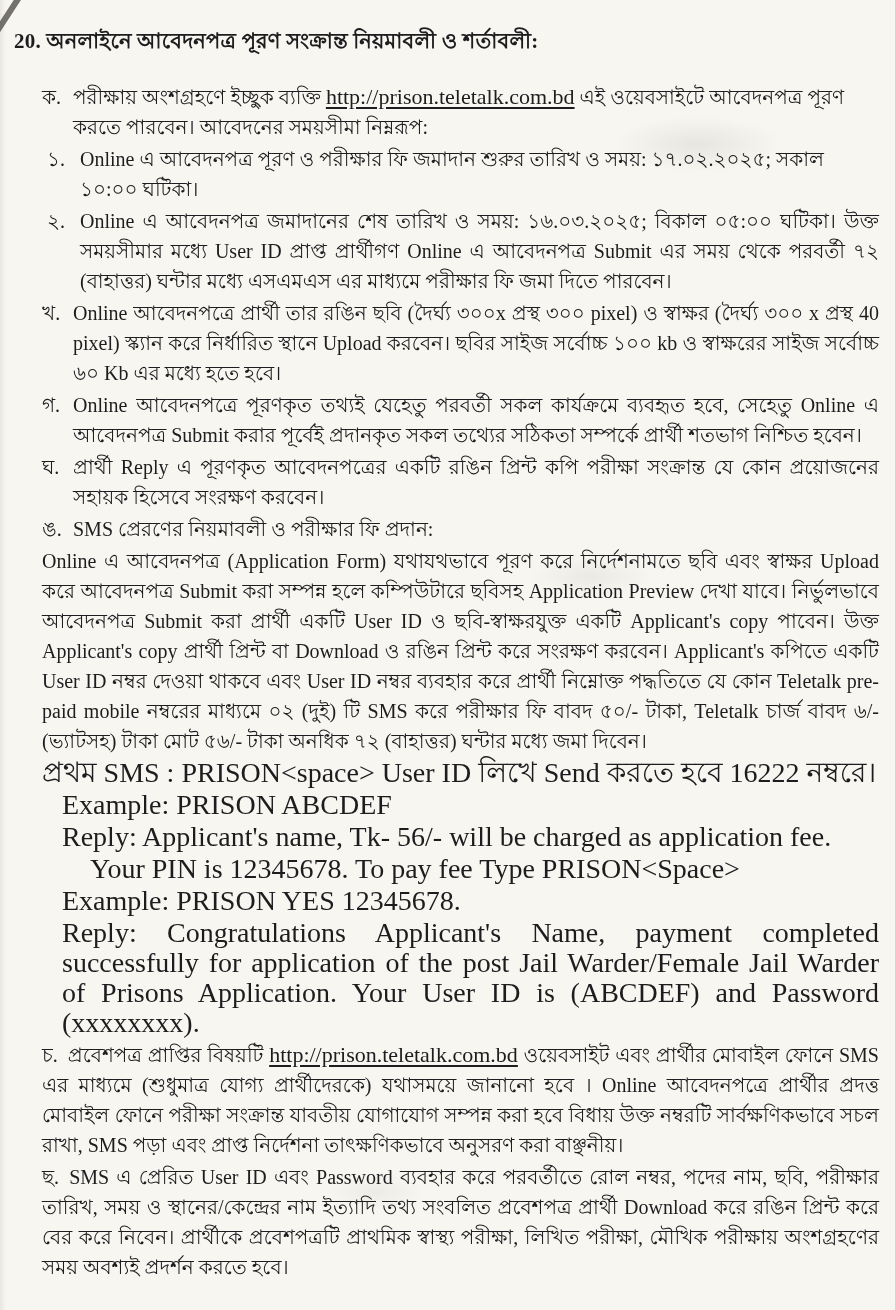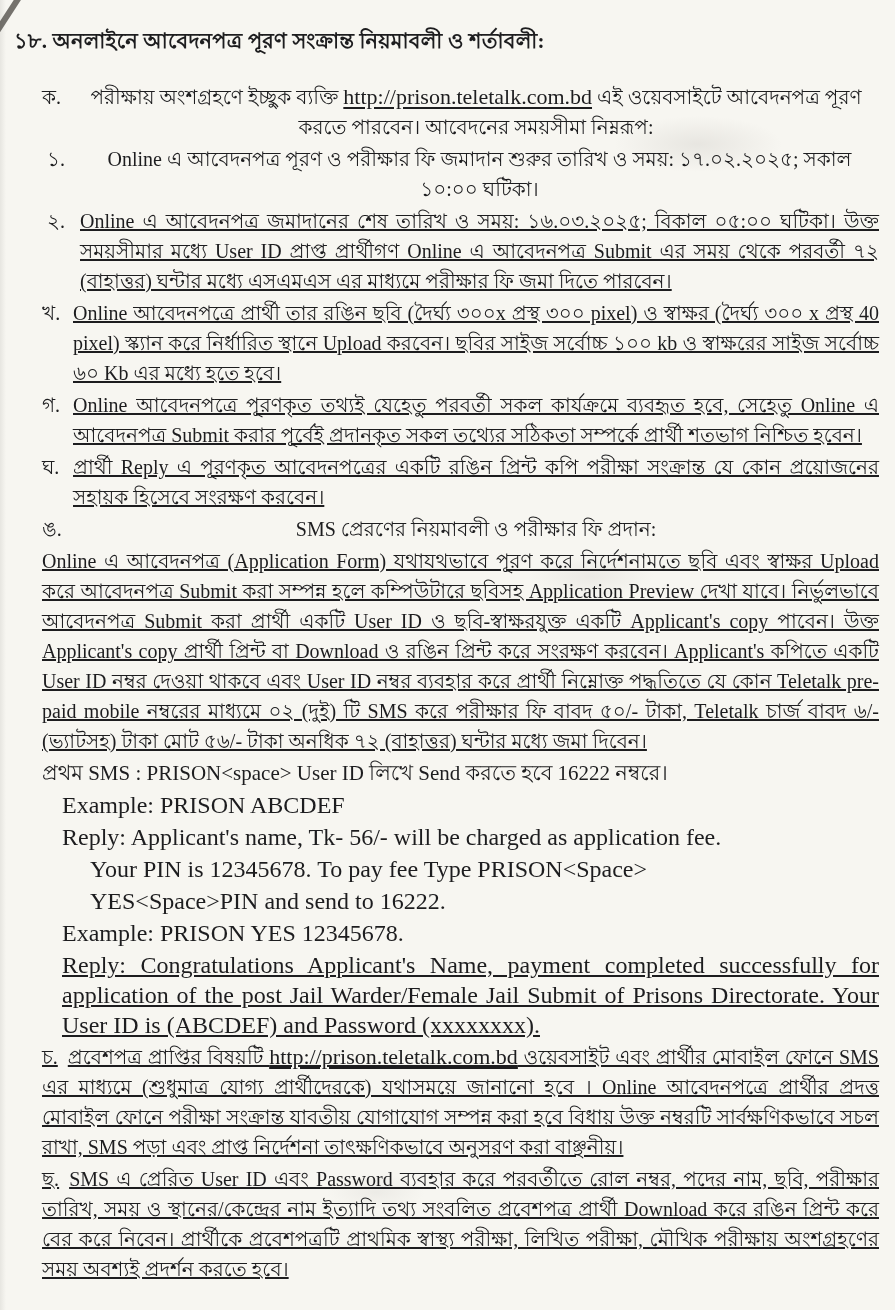--- a/index.html
+++ b/index.html
@@ -37,45 +37,45 @@
     line-height:30px;
     margin-left:-28px;
     margin-bottom:26px;
     letter-spacing:.2px;
   }
   .doc{font-size:20px;line-height:30px;}
   .row{display:flex;margin-bottom:2px;}
   .marker{flex:0 0 31px;}
   .items .marker{flex:0 0 33px;}
   .items{margin-left:5px;}
-  .rtext{flex:1;text-align:center;}
-  .just{text-align:justify;text-decoration:underline;}
+  .rtext{flex:1;}
+  .just{text-align:justify;}
   .para{margin-bottom:2px;}
   .inline-marker{padding-right:10px;}
   .bold{font-weight:bold;}
-  .eng{font-size:24px;line-height:30px;}
-  .smsline{font-size:21px;line-height:30px;}
+  .eng{font-size:28px;line-height:30px;}
+  .smsline{font-size:28px;line-height:30px;}
   .ind1{margin-left:20px;}
   .ind2{margin-left:48px;}
   a.doclink{
     color:inherit;
     text-decoration:underline;
     text-underline-offset:3px;
     text-decoration-thickness:2px;
     font-size:22px;
   }
 </style>
 </head>
 <body>
 
 <div class="page doc">
 
   <div class="scan-mark"></div>
 
-  <div class="heading">১৮. অনলাইনে আবেদনপত্র পূরণ সংক্রান্ত নিয়মাবলী ও শর্তাবলী:</div>
+  <div class="heading">20. অনলাইনে আবেদনপত্র পূরণ সংক্রান্ত নিয়মাবলী ও শর্তাবলী:</div>
 
   <div class="row">
     <span class="marker">ক.</span>
     <span class="rtext"><span>পরীক্ষায় অংশগ্রহণে ইচ্ছুক ব্যক্তি </span><a class="doclink" href="#">http://prison.teletalk.com.bd</a><span>  এই ওয়েবসাইটে আবেদনপত্র পূরণ করতে পারবেন। আবেদনের সময়সীমা নিম্নরূপ:</span></span>
   </div>
 
   <div class="row items">
     <span class="marker">১.</span>
     <span class="rtext">Online এ আবেদনপত্র পূরণ ও পরীক্ষার ফি জমাদান শুরুর তারিখ ও সময়: ১৭.০২.২০২৫; সকাল ১০:০০ ঘটিকা।</span>
   </div>
@@ -109,26 +109,25 @@
 
 
   <div class="para smsline">প্রথম SMS : PRISON&lt;space&gt; User ID লিখে Send করতে হবে 16222 নম্বরে।</div>
 
   <div class="para eng ind1">Example: PRISON ABCDEF</div>
 
   <div class="para eng ind1">Reply: Applicant's name, Tk- 56/- will be charged as application fee.</div>
 
   <div class="para eng ind2">Your PIN is 12345678. To pay fee Type PRISON&lt;Space&gt;</div>
 
-  <div class="para eng ind2">YES&lt;Space&gt;PIN and send to 16222.</div>
 
 
   <div class="para eng ind1">Example: PRISON YES 12345678.</div>
 
-  <div class="para eng ind1 just">Reply: Congratulations Applicant's Name, payment completed successfully for application of the post Jail Warder/Female Jail Submit of Prisons Directorate. Your User ID is (ABCDEF) and Password (xxxxxxxx).</div>
+  <div class="para eng ind1 just">Reply: Congratulations Applicant's Name, payment completed successfully for application of the post Jail Warder/Female Jail Warder of Prisons Application. Your User ID is (ABCDEF) and Password (xxxxxxxx).</div>
 
   <div class="para just">
     <span class="inline-marker">চ.</span><span>প্রবেশপত্র প্রাপ্তির বিষয়টি </span><a class="doclink" href="#">http://prison.teletalk.com.bd</a><span> ওয়েবসাইট এবং প্রার্থীর মোবাইল ফোনে SMS এর মাধ্যমে (শুধুমাত্র যোগ্য প্রার্থীদেরকে) যথাসময়ে জানানো হবে । Online আবেদনপত্রে প্রার্থীর প্রদত্ত মোবাইল ফোনে পরীক্ষা সংক্রান্ত যাবতীয় যোগাযোগ সম্পন্ন করা হবে বিধায় উক্ত নম্বরটি সার্বক্ষণিকভাবে সচল রাখা, SMS পড়া এবং প্রাপ্ত নির্দেশনা তাৎক্ষণিকভাবে অনুসরণ করা বাঞ্ছনীয়।</span>
   </div>
 
   <div class="para just">
     <span class="inline-marker">ছ.</span><span>SMS এ প্রেরিত User ID এবং Password ব্যবহার করে পরবর্তীতে রোল নম্বর, পদের নাম, ছবি, পরীক্ষার তারিখ, সময় ও স্থানের/কেন্দ্রের নাম ইত্যাদি তথ্য সংবলিত প্রবেশপত্র প্রার্থী Download করে রঙিন প্রিন্ট করে বের করে নিবেন। প্রার্থীকে প্রবেশপত্রটি প্রাথমিক স্বাস্থ্য পরীক্ষা, লিখিত পরীক্ষা, মৌখিক পরীক্ষায় অংশগ্রহণের সময় অবশ্যই প্রদর্শন করতে হবে।</span>
   </div>
 
 </div>

